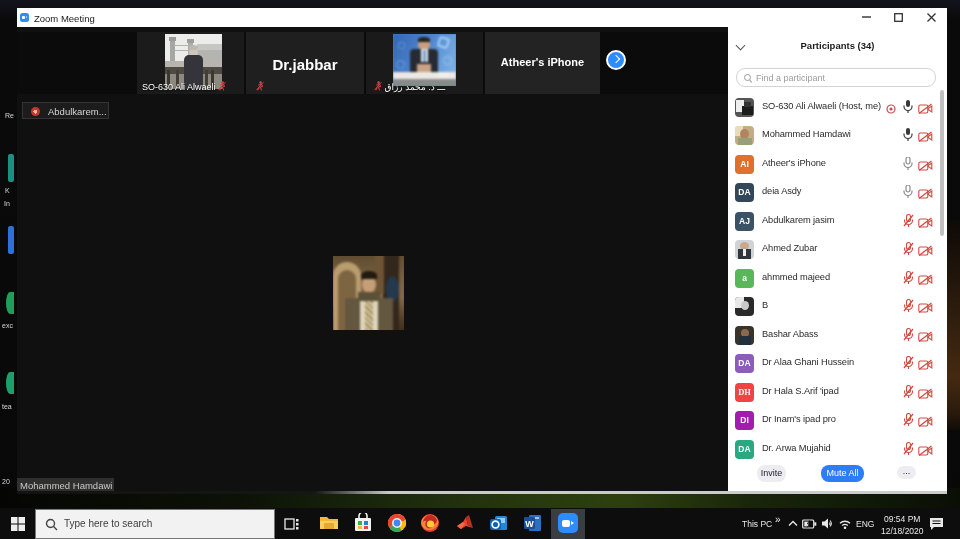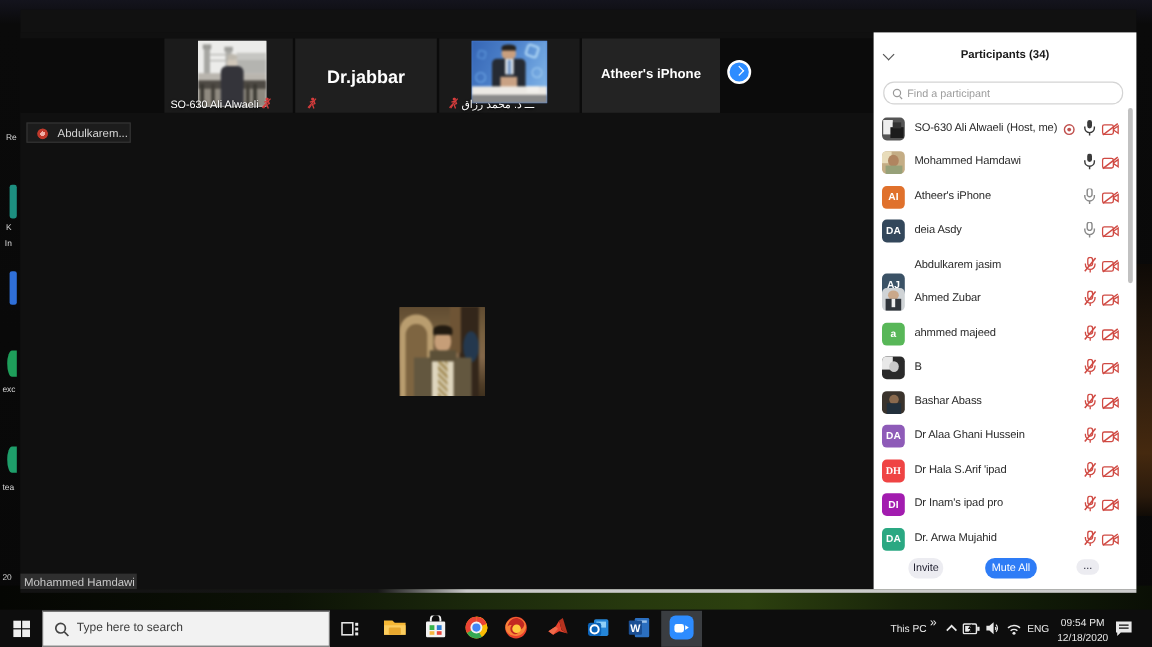--- a/index.html
+++ b/index.html
@@ -86,20 +86,33 @@
   <div class="dtxt" style="left:4px; top:200px;">In</div>
   <div class="abs" style="left:8px; top:226px; width:6px; height:28px; background:#2f6fd8; border-radius:2px;"></div>
   <div class="abs" style="left:6px; top:292px; width:8px; height:22px; background:#1e9e5a; border-radius:50% 0 0 50%;"></div>
   <div class="dtxt" style="left:2px; top:322px;">exc</div>
   <div class="abs" style="left:6px; top:372px; width:8px; height:22px; background:#1e9e6a; border-radius:50% 0 0 50%;"></div>
   <div class="dtxt" style="left:2px; top:403px;">tea</div>
   <div class="dtxt" style="left:2px; top:478px;">20</div>
 </div>
 
 <div id="win">
+  <div id="titlebar">
+    <div id="zicon"></div>
+    <div id="ztitle">Zoom Meeting</div>
+    <svg class="abs" style="left:845px; top:8px;" width="9" height="4" viewBox="0 0 9 4">
+        <line x1="0" y1="1" x2="9" y2="1" stroke="#333" stroke-width="1.4"></line>
+      </svg>
+    <svg class="abs" style="left:877px; top:5px;" width="9" height="9" viewBox="0 0 9 9">
+        <rect x="0.7" y="0.7" width="7.6" height="7.6" fill="none" stroke="#333" stroke-width="1.3"></rect>
+      </svg>
+    <svg class="abs" style="left:910px; top:5px;" width="9" height="9" viewBox="0 0 9 9">
+        <path d="M0.5 0.5 L8.5 8.5 M8.5 0.5 L0.5 8.5" stroke="#333" stroke-width="1.3"></path>
+      </svg>
+  </div>
 
   <div id="stage">
     <div id="strip">
 
       <div class="cell" style="left:120px; width:107px; background:#1b1b1b;">
         <div class="abs" style="left:28px; top:2px; width:57px; height:55px; background:#e8e8e6; overflow:hidden;">
           <div class="abs" style="left:0; top:0; width:57px; height:55px; filter:blur(0.7px);">
             <div class="abs" style="left:0; top:0; width:57px; height:32px; background:#ececea;"></div>
             <div class="abs" style="left:5px; top:5px; width:5px; height:25px; background:#a6a6a2;"></div>
             <div class="abs" style="left:4px; top:3px; width:7px; height:4px; background:#9a9a96;"></div>
@@ -265,21 +278,21 @@
               <path d="M1 5.5 v1 a4 4 0 0 0 8 0 v-1" fill="none" stroke="#8a8a8a" stroke-width="1.2"></path>
               <line x1="5" y1="10.6" x2="5" y2="13" stroke="#8a8a8a" stroke-width="1.2"></line>
             </svg></span>
     <span class="abs" style="left:190px; top:8px;"><svg width="15" height="12" viewBox="0 0 15 12">
               <rect x="0.8" y="2" width="9" height="8" rx="1.5" fill="none" stroke="#d04a43" stroke-width="1.1"></rect>
               <path d="M10.2 5.5 L13.8 3 v6 L10.2 6.5z" fill="none" stroke="#d04a43" stroke-width="1.1"></path>
               <line x1="1" y1="10.5" x2="13.5" y2="1" stroke="#d04a43" stroke-width="1.3"></line>
             </svg></span>
   </div>
         <div class="prow" style="top:179.5px;">
-    <div class="pav" style="background:#3b5266;margin-top:16px;">AJ</div>
+    <div class="pav" style="background:#3b5266;">AJ</div>
     <span class="pname">Abdulkarem jasim</span>
 
     <span class="abs" style="left:175px; top:7px;"><svg width="11" height="14" viewBox="0 0 11 14">
               <rect x="3.5" y="0.5" width="4" height="7" rx="2" fill="none" stroke="#d04a43" stroke-width="1.1"></rect>
               <path d="M1.5 5.5 v1 a4 4 0 0 0 8 0 v-1" fill="none" stroke="#d04a43" stroke-width="1.1"></path>
               <line x1="5.5" y1="10.6" x2="5.5" y2="13" stroke="#d04a43" stroke-width="1.1"></line>
               <line x1="1" y1="12" x2="10" y2="1" stroke="#d04a43" stroke-width="1.3"></line>
             </svg></span>
     <span class="abs" style="left:190px; top:8px;"><svg width="15" height="12" viewBox="0 0 15 12">
               <rect x="0.8" y="2" width="9" height="8" rx="1.5" fill="none" stroke="#d04a43" stroke-width="1.1"></rect>

